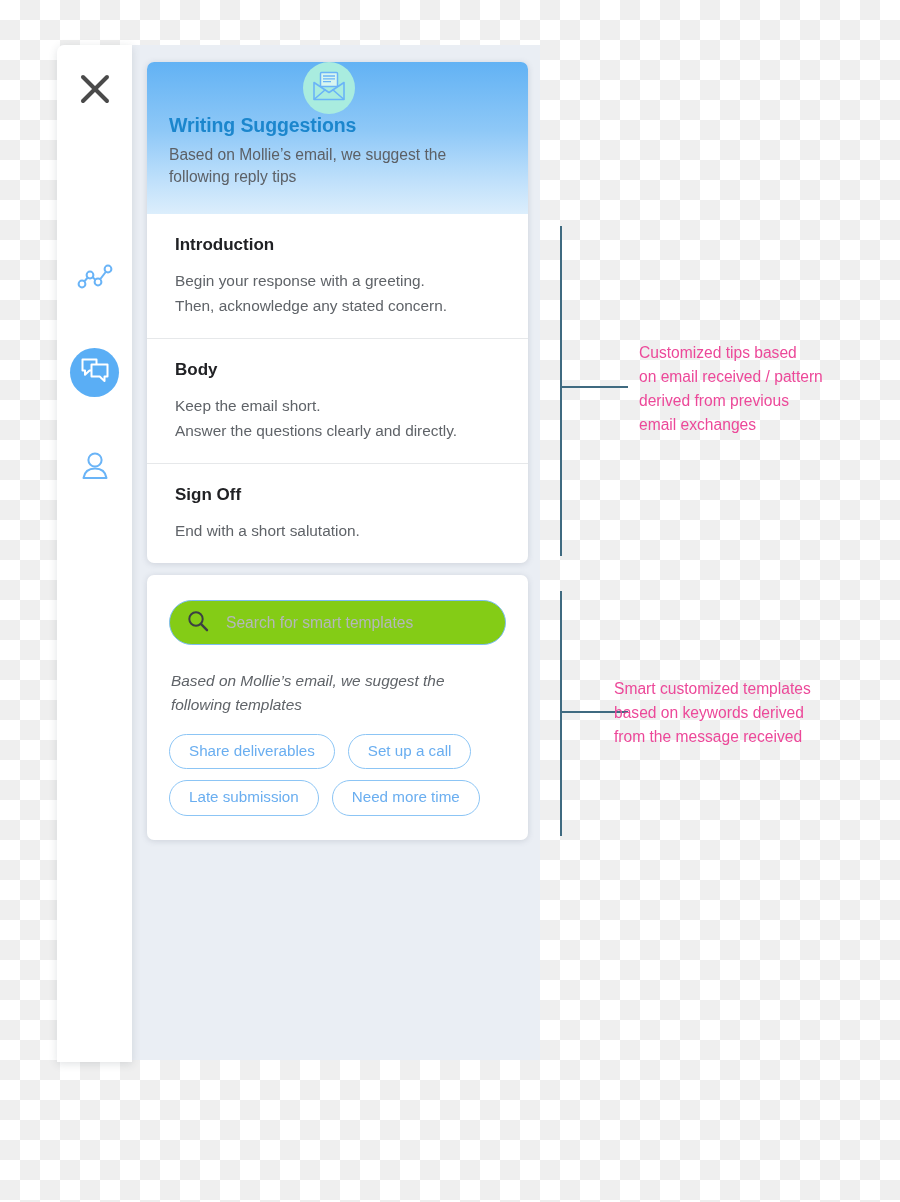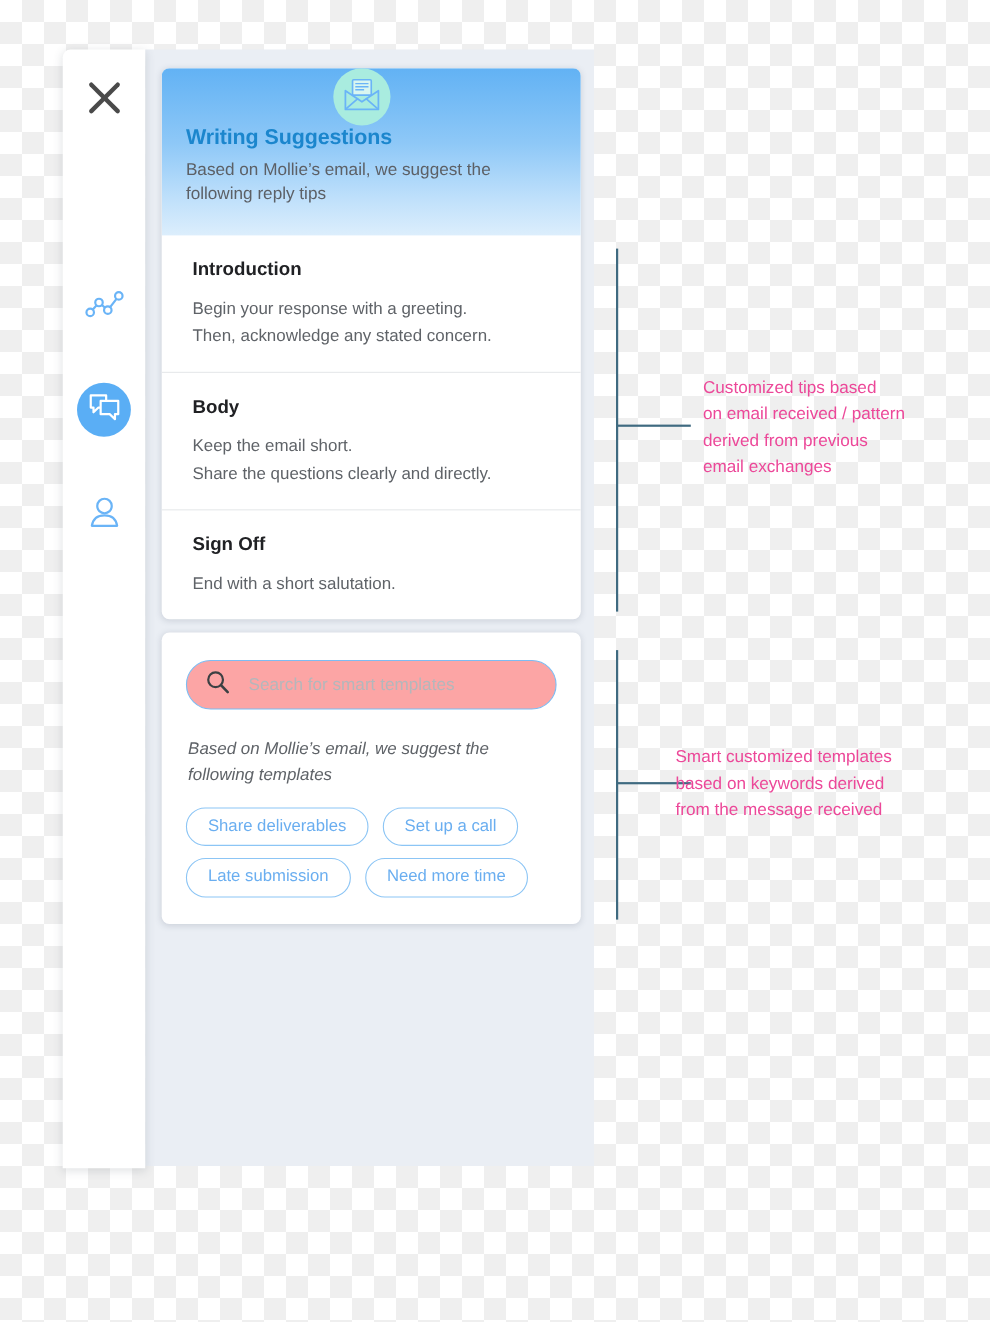--- a/index.html
+++ b/index.html
@@ -142,21 +142,21 @@
   
   .tpl-body { padding: 25px 22px 24px 22px; }
   .search-box {
     display: flex;
     align-items: center;
     height: 45px;
     border: 1.6px solid #7dbcf2;
     border-radius: 24px;
     padding: 0 16px;
     box-sizing: border-box;
-    background: #fca5a5;
+    background: #84cc16;
     cursor: text;
   }
   .search-input {
     border: 0; outline: 0;
     flex: 1 1 auto;
     font-family: "Liberation Sans", sans-serif;
     font-size: 15.6px;
     color: #5f6368;
     margin-left: 14px;
     background: transparent;
@@ -290,21 +290,21 @@
 
     <div class="tip">
       <div class="tip-head">Introduction</div>
       <div class="tip-line">Begin your response with a greeting.</div>
       <div class="tip-line">Then, acknowledge any stated concern.</div>
     </div>
 
     <div class="tip">
       <div class="tip-head">Body</div>
       <div class="tip-line">Keep the email short.</div>
-      <div class="tip-line">Share the questions clearly and directly.</div>
+      <div class="tip-line">Answer the questions clearly and directly.</div>
     </div>
 
     <div class="tip">
       <div class="tip-head">Sign Off</div>
       <div class="tip-line">End with a short salutation.</div>
     </div>
   </div>
 
   <div class="card card-templates">
     <div class="tpl-body">

